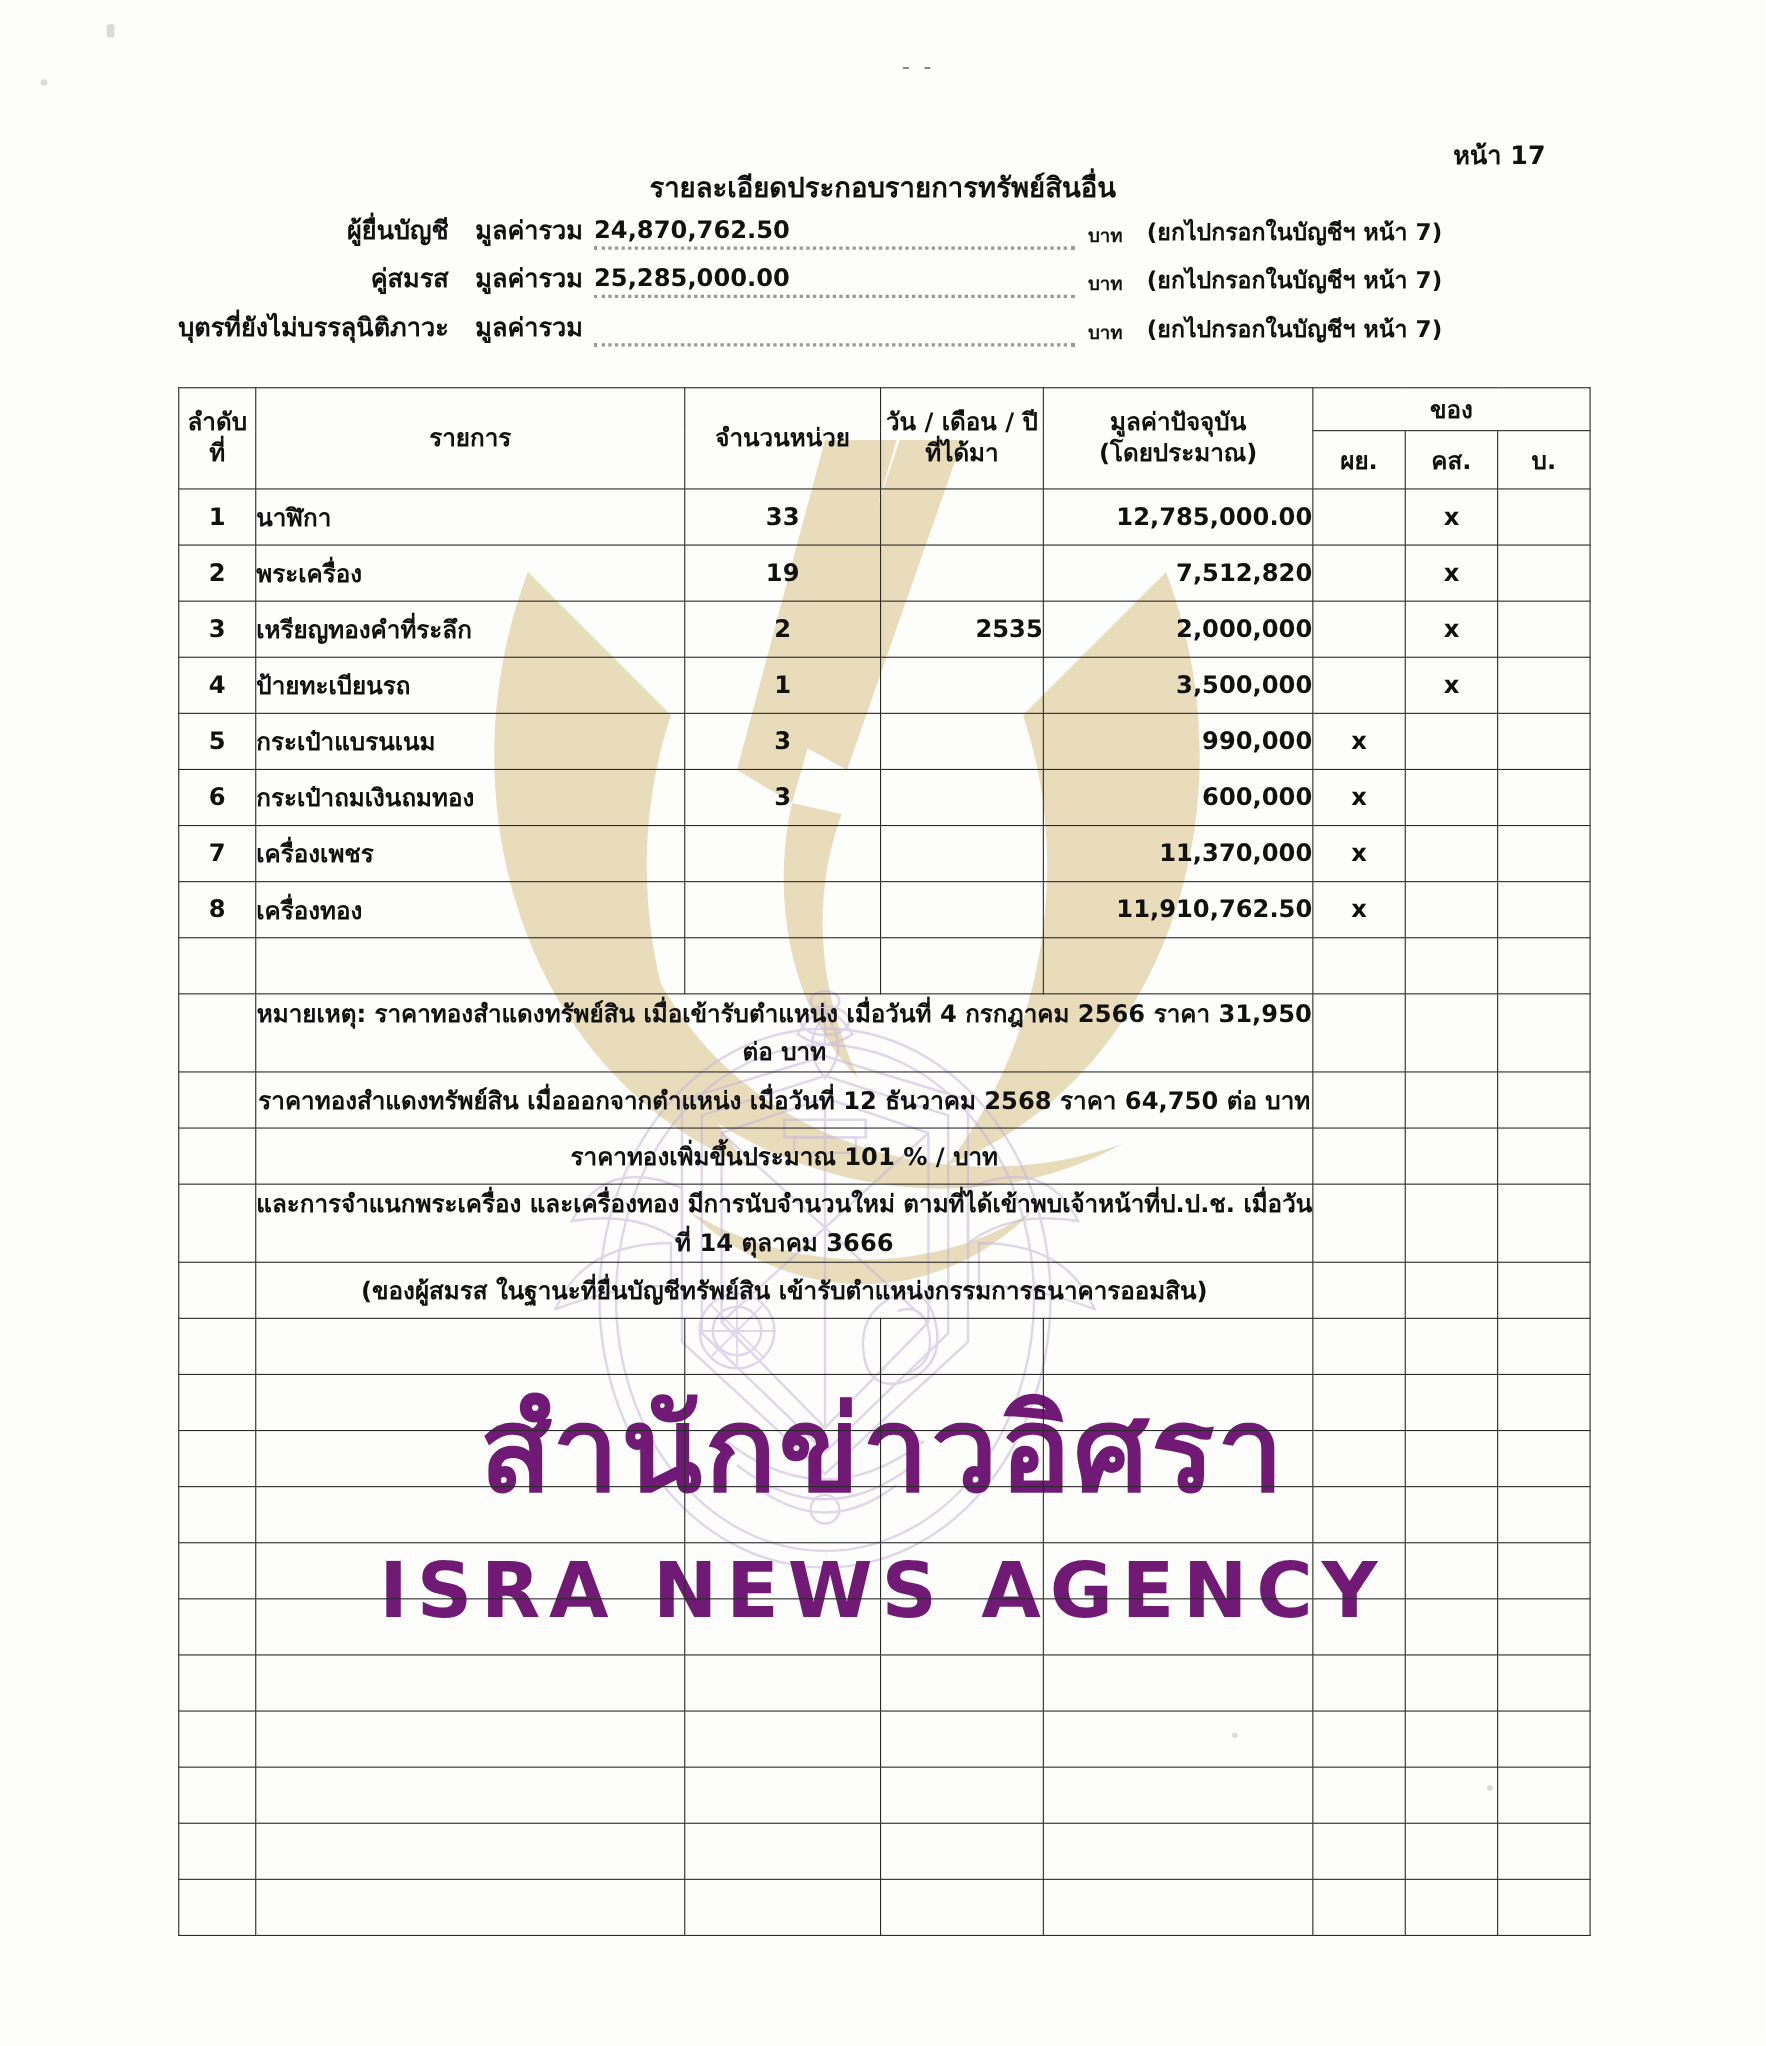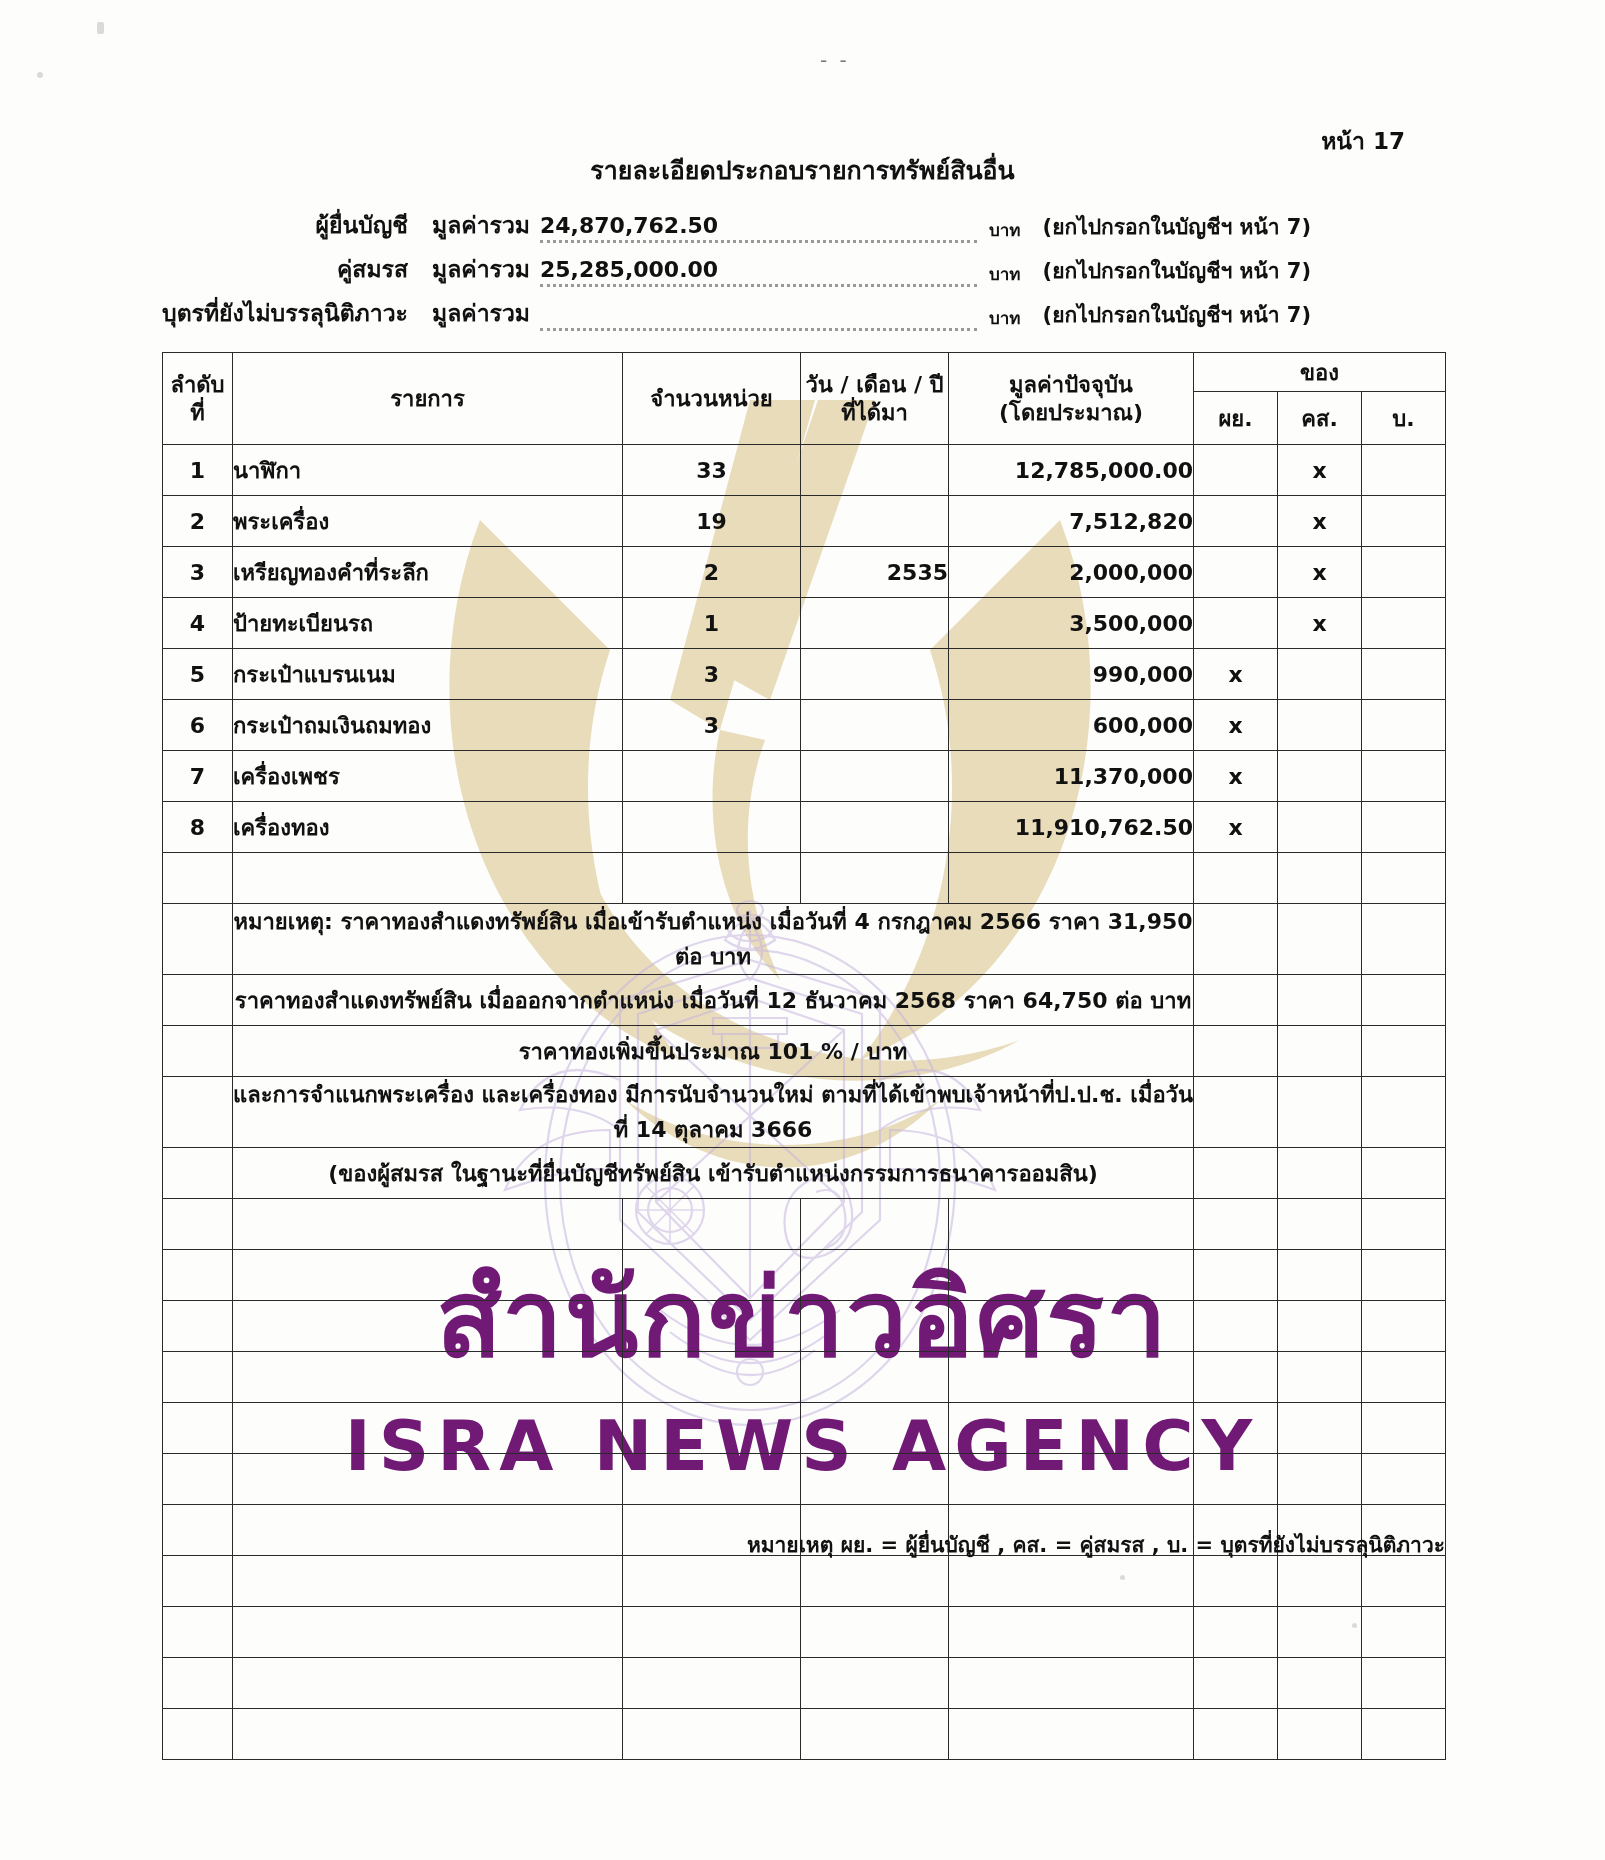--- a/index.html
+++ b/index.html
@@ -58,21 +58,21 @@
   .page-no{
     position:absolute; right:200px; top:123px;
     font-size:23px; font-weight:700;
   }
   .doc-title{
     position:absolute; left:0; top:150px; width:1605px;
     text-align:center; font-size:25px; font-weight:700;
   }
 
   
-  .totals{position:absolute; left:0; top:208px; width:1605px;}
+  .totals{position:absolute; left:0; top:192px; width:1605px;}
   .trow{
     display:flex; align-items:flex-end;
     height:35px; margin-bottom:9px;
   }
   .tlabel{
     width:530px; text-align:right; padding-right:10px;
     font-size:23px; font-weight:700; white-space:nowrap;
   }
   .tval{
     width:437px; position:relative;
@@ -539,19 +539,16 @@
               <td class="blank"></td>
               <td class="blank"></td>
               <td class="blank"></td>
               <td class="blank"></td>
               <td class="blank"></td>
             </tr>
           </tbody>
       </table>
     </div>
 
-    <div class="legend">
-      <span>หมายเหตุ ผย. = ผู้ยื่นบัญชี , คส. = คู่สมรส , บ. = บุตรที่ยังไม่บรรลุนิติภาวะ</span>
-    </div>
 
 
   </div>
 </div>
 
 </body></html>

